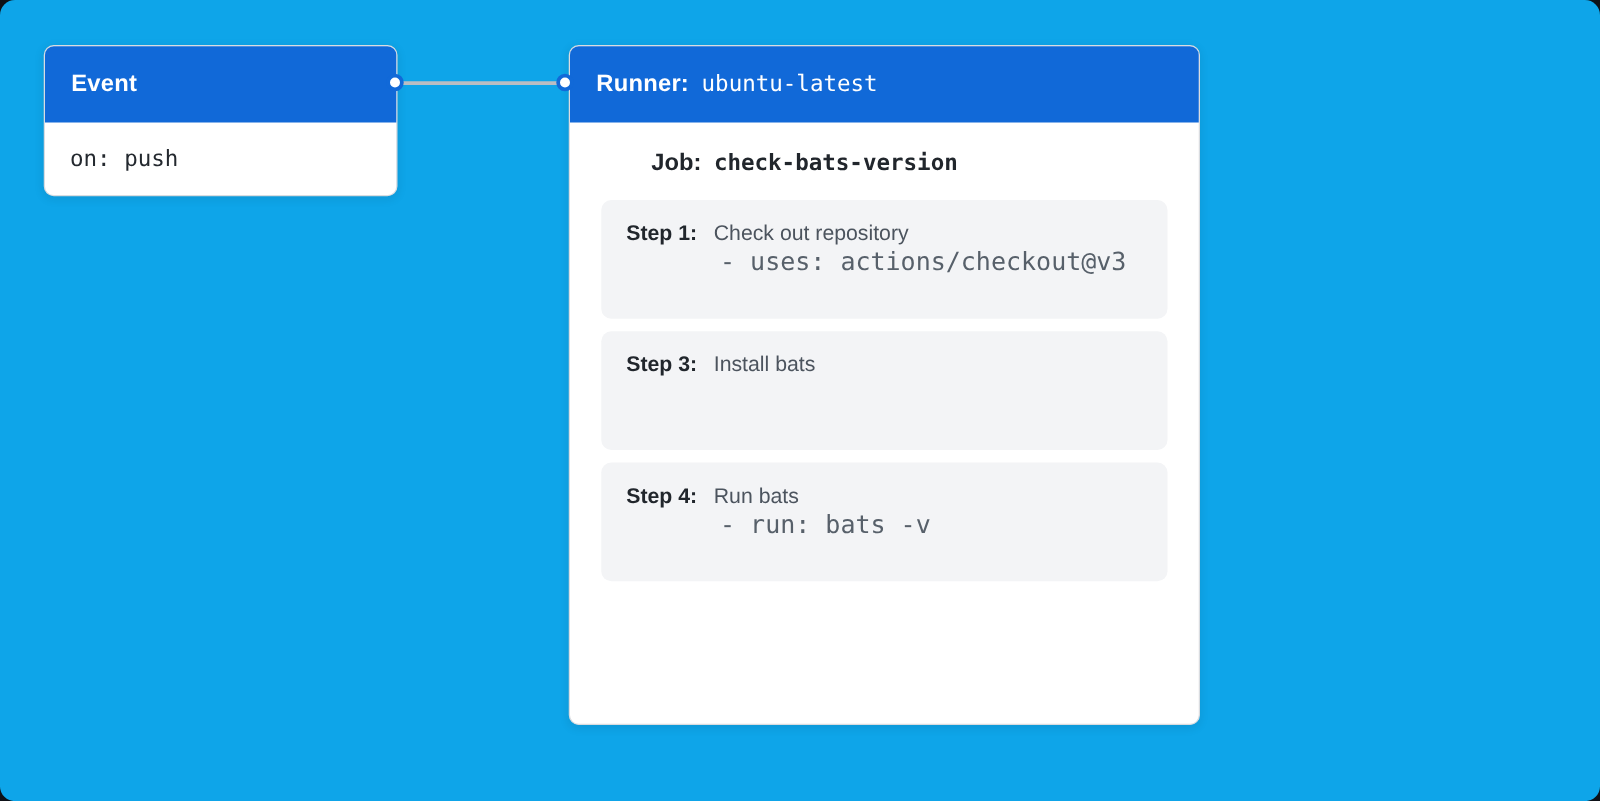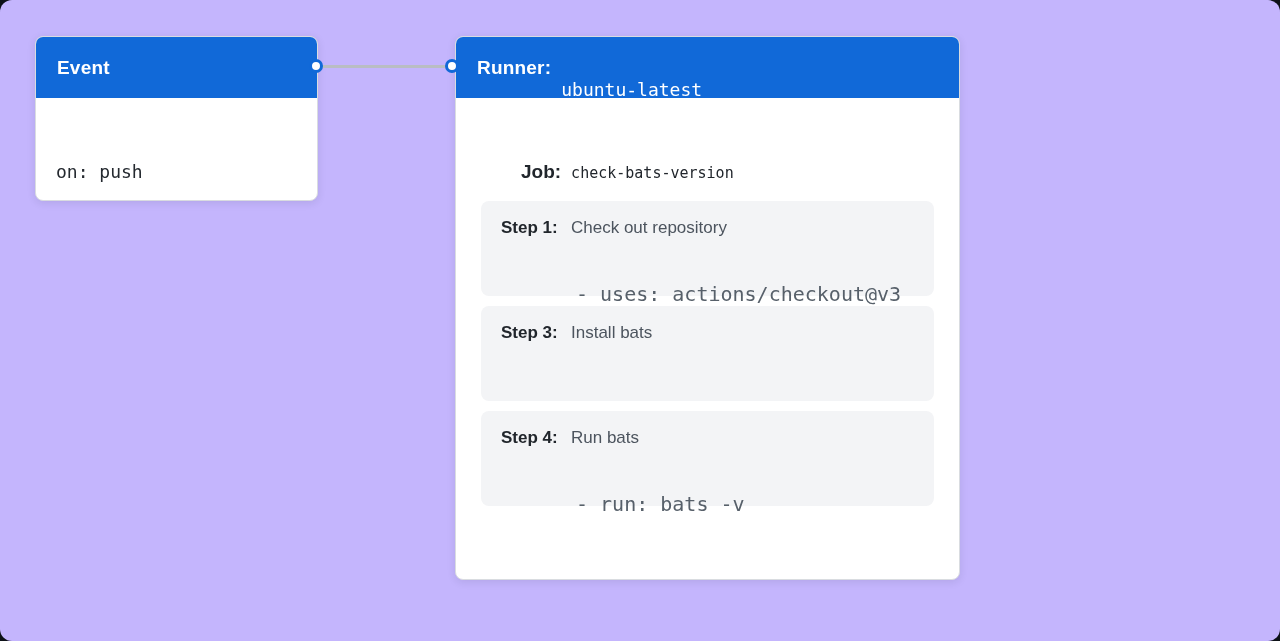--- a/index.html
+++ b/index.html
@@ -6,21 +6,21 @@
   html, body { width: 1280px; height: 641px; }
   body {
     background: #0d1117;
     font-family: "Liberation Sans", sans-serif;
     position: relative;
     overflow: hidden;
   }
   .panel {
     position: absolute;
     inset: 0;
-    background: #c4b5fd;
+    background: #0ea5e9;
     border-radius: 12px;
   }
   .card {
     position: absolute;
     background: #ffffff;
     border: 1px solid #d9dce0;
     border-radius: 8px;
     box-shadow: 0 2px 8px rgba(20,30,40,0.10);
   }
   .card-header {
@@ -32,21 +32,20 @@
     padding: 0 21px;
     color: #ffffff;
   }
   .card-header .hdr-label {
     font-size: 19px;
     font-weight: bold;
     letter-spacing: 0.2px;
   }
   .mono {
     font-family: "DejaVu Sans Mono", monospace;
-    margin-top: 44px;
   }
   .card-header .hdr-value {
     font-size: 18px;
     margin-left: 10px;
     font-weight: normal;
   }
   
   .event-card { left: 35px; top: 36px; width: 283px; }
   .event-body {
     height: 58px;
@@ -59,21 +58,21 @@
   
   .runner-card { left: 455px; top: 36px; width: 505px; height: 544px; }
   .job-line {
     padding: 22px 25px 0 25px;
     font-size: 19px;
     color: #21262c;
     display: flex;
     align-items: baseline;
   }
   .job-label { font-weight: bold; margin-left: 40px; }
-  .job-value { font-size: 15px; margin-left: 10px; font-weight: normal; }
+  .job-value { font-size: 18px; margin-left: 10px; font-weight: bold; }
   .steps {
     margin: 18px 25px 0 25px;
   }
   .step-box {
     background: #f3f4f6;
     border-radius: 8px;
     height: 95px;
     margin-bottom: 10px;
     padding: 17px 20px 0 20px;
   }

